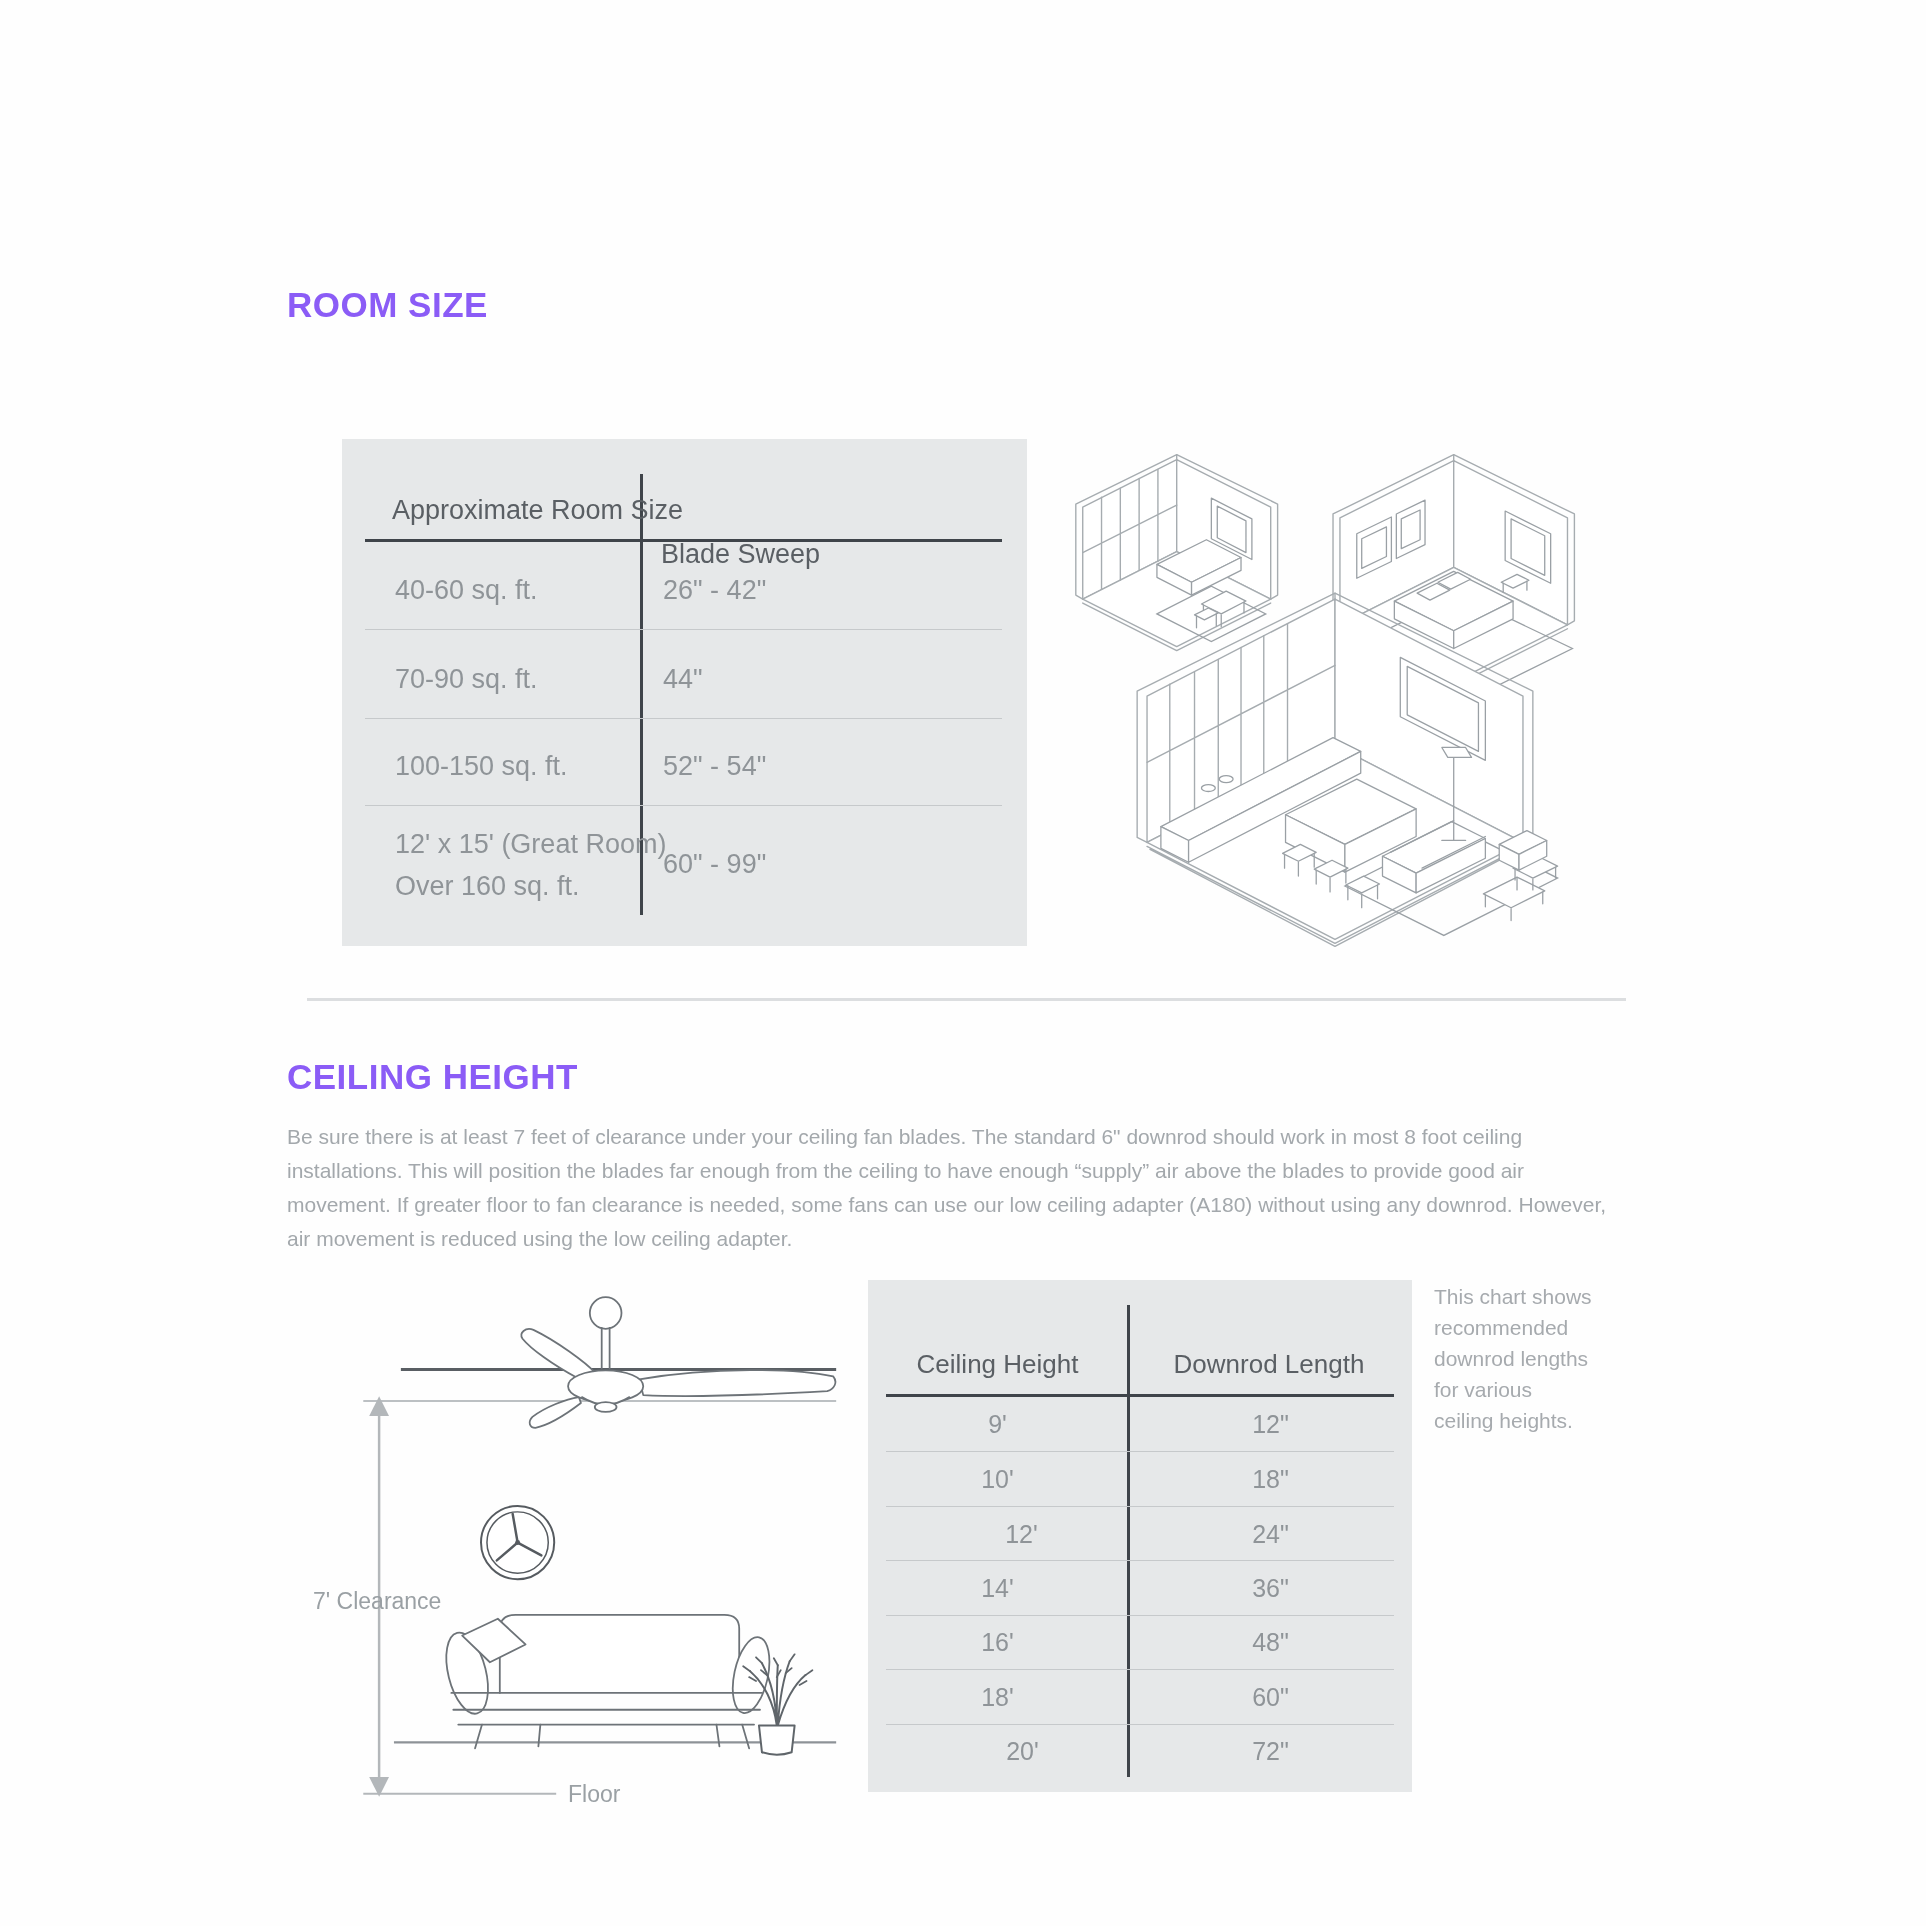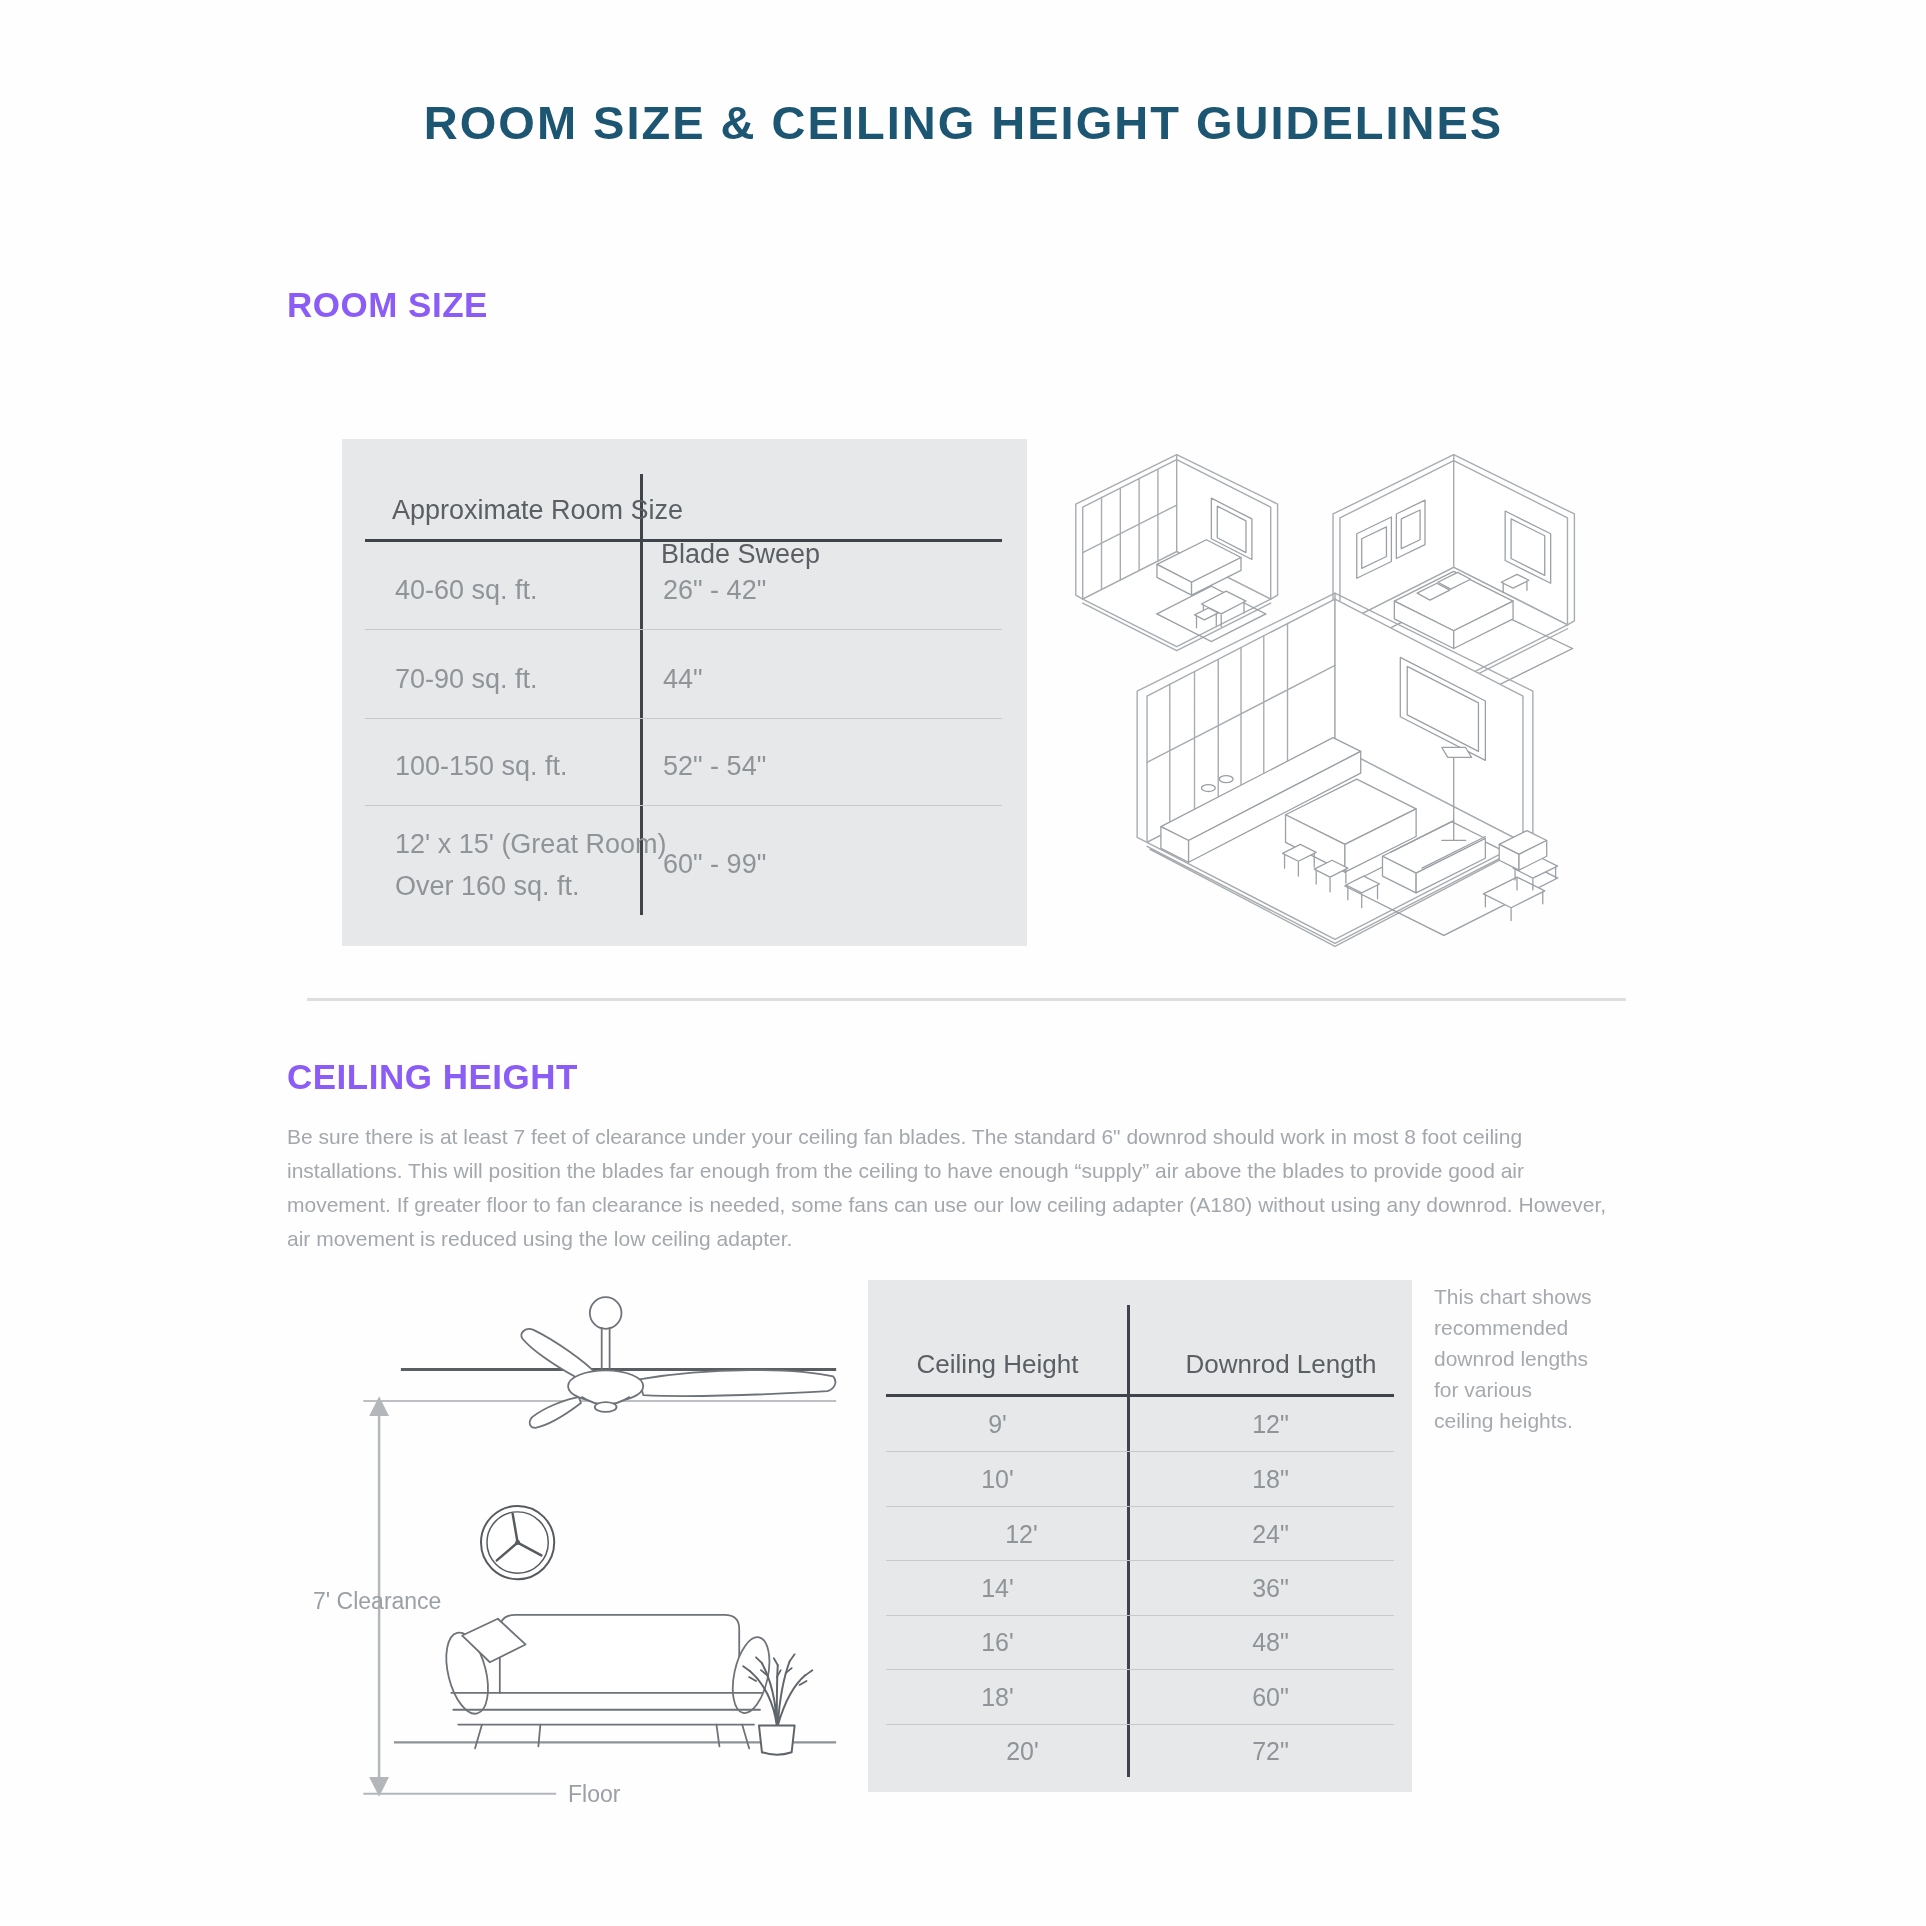--- a/index.html
+++ b/index.html
@@ -32,21 +32,20 @@
   .iso-fill { stroke:#a6acb0; stroke-width:1.4; fill:#ffffff; stroke-linejoin:round; }
   .furn { stroke:#9aa0a5; stroke-width:1.3; fill:#ffffff; stroke-linejoin:round; }
   .furn-l { stroke:#9aa0a5; stroke-width:1.3; fill:none; stroke-linecap:round; }
   .fan-ln { stroke:#6d7378; stroke-width:1.8; fill:#ffffff; stroke-linejoin:round; stroke-linecap:round; }
 </style>
 </head>
 <body>
 
 <div class="page">
 
-  <div class="main-title">ROOM SIZE &amp; CEILING HEIGHT GUIDELINES</div>
 
   <div class="section-heading" style="left:287px; top:285px;">ROOM SIZE</div>
 
   <div class="gray-table" style="left:342px; top:439px; width:685px; height:507px;">
     <div class="tline-thick" style="left:298px; top:35px; width:3px; height:441px;"></div>
     <div class="th-cell" style="left:50px; top:56px;">Approximate Room Size</div>
     <div class="th-cell" style="left:319px; top:56px;margin-top:44px;">Blade Sweep</div>
     <div class="tline-thick" style="left:23px; top:100px; width:637px; height:3px;"></div>
 
     <div class="td-cell" style="left:53px; top:136px;">40-60 sq. ft.</div>
@@ -198,21 +197,21 @@
     </g>
     <line x1="67" y1="522" x2="262" y2="522" stroke="#b3b7ba" stroke-width="2"></line>
   </svg>
 
   <div class="illus-label" style="left:313px; top:1588px;">7' Clearance</div>
   <div class="illus-label" style="left:568px; top:1781px;">Floor</div>
 
   <div class="gray-table" style="left:868px; top:1280px; width:544px; height:512px;">
     <div class="tline-thick" style="left:259px; top:25px; width:3px; height:472px;"></div>
     <div class="ch-th" style="left:0px; top:69px; width:259px;">Ceiling Height</div>
-    <div class="ch-th" style="left:274px; top:69px; width:278px;">Downrod Length</div>
+    <div class="ch-th" style="left:262px; top:69px; width:278px;">Downrod Length</div>
     <div class="tline-thick" style="left:18px; top:114px; width:508px; height:3px;"></div>
 
     <div class="ch-td" style="left:0px; top:130px; width:259px;">9'</div>
     <div class="ch-td" style="left:262px; top:130px; width:281px;">12"</div>
     <div class="tline-thin" style="left:18px; top:171px; width:508px;"></div>
 
     <div class="ch-td" style="left:0px; top:185px; width:259px;">10'</div>
     <div class="ch-td" style="left:262px; top:185px; width:281px;">18"</div>
     <div class="tline-thin" style="left:18px; top:226px; width:508px;"></div>
 

